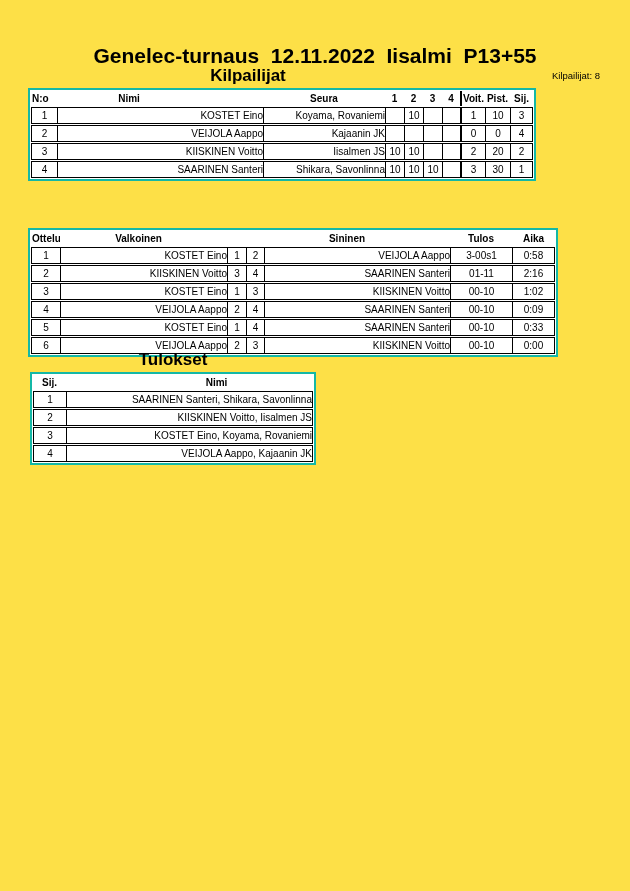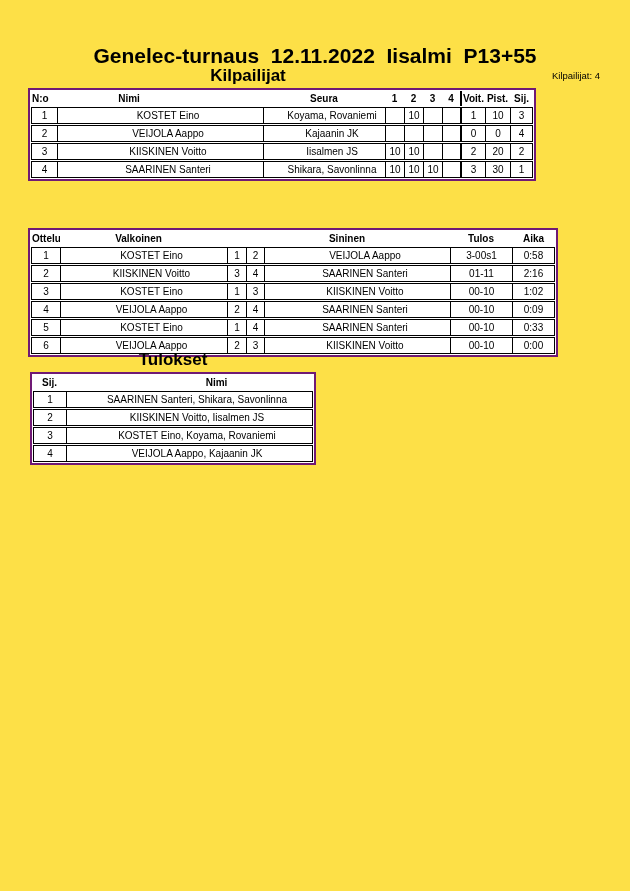--- a/index.html
+++ b/index.html
@@ -35,21 +35,21 @@
   .heading-tulokset    { top: 353px; left: 30px; width: 286px; }
   .competitors-count {
     position: absolute;
     top: 70px; left: 450px; width: 150px;
     text-align: right;
     font-size: 9.5px;
     line-height: 12px;
   }
   .tbox {
     position: absolute;
-    border: 2px solid #701a75;
+    border: 2px solid #14b8a6;
     padding: 0 1px;
     background: #fff;
   }
   .tbox-competitors { top: 88px;  left: 28px; }
   .tbox-matches     { top: 228px; left: 28px; }
   .tbox-results     { top: 372px; left: 30px; }
   .tbox table {
     border-collapse: separate;
     border-spacing: 0 1px;
     table-layout: fixed;
@@ -67,38 +67,38 @@
   }
   th { font-weight: bold; height: 15px; text-align: center; border: none; }
   td {
     height: 17px;
     border-top: 1px solid #000;
     border-bottom: 1px solid #000;
     border-left: 1px solid #000;
   }
   td:last-child { border-right: 1px solid #000; }
   .c { text-align: center; }
-  .l { text-align: center; padding-left: 15px; }
+  .l { text-align: right; padding-left: 15px; }
   th.hleft { text-align: left; padding-left: 1px; }
   .thick { border-left: 2px solid #000 !important; }
   th.thick { border-left: 2px solid #000; }
   
   th.shift-left-name  { padding-right: 62px; }
   th.shift-left-blue  { padding-right: 20px; }
   th.shift-left-white { padding-right: 10px; }
   th.shift-right-name { padding-left: 54px; }
 </style>
 </head>
 <body>
 
 <div class="page">
 
   <div class="page-title">Genelec-turnaus  12.11.2022  Iisalmi  P13+55</div>
   <div class="section-heading heading-kilpailijat">Kilpailijat</div>
-  <div class="competitors-count">Kilpailijat: 4</div>
+  <div class="competitors-count">Kilpailijat: 8</div>
 
   <div class="tbox tbox-competitors">
     <table class="t-competitors">
       <colgroup>
         <col style="width:26px">
           <col style="width:206px">
           <col style="width:122px">
         <col style="width:19px">
           <col style="width:19px">
           <col style="width:19px">

